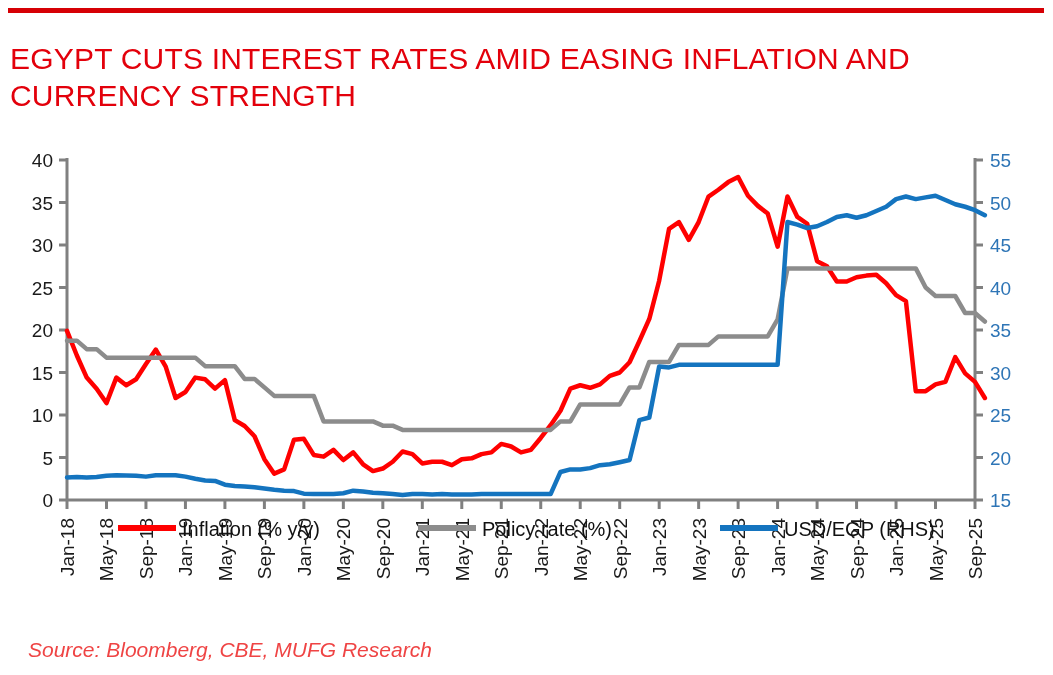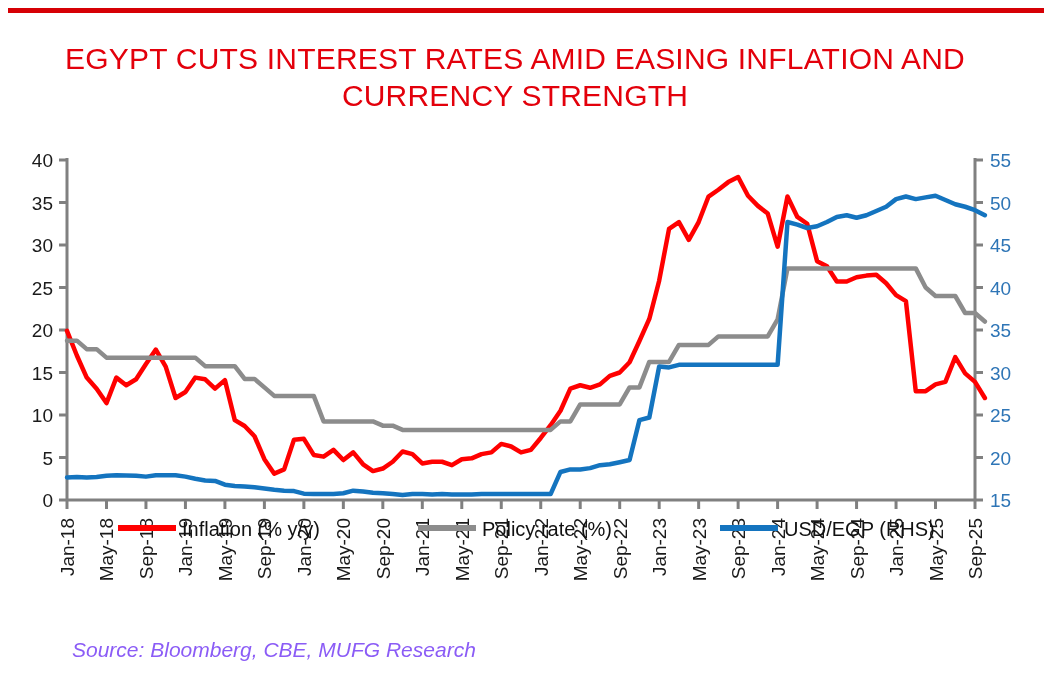--- a/index.html
+++ b/index.html
@@ -11,29 +11,27 @@
   }
   #top-rule{
     position:absolute;left:8px;top:8px;width:1036px;height:5px;
     background:#D60005;
   }
   #title{
     position:absolute;left:10px;top:40px;width:1010px;
     color:#E3000B;font-size:30px;line-height:37px;
     font-weight:400;letter-spacing:0.2px;
     font-family:"Liberation Sans",sans-serif;
-    text-align:center;
   }
   #chart-area{position:absolute;left:0;top:130px;width:1053px;height:470px;}
   #plot-svg{display:block;}
   #source{
     position:absolute;left:28px;top:638px;
-    font-style:italic;font-size:21px;color:#8b5cf6;
+    font-style:italic;font-size:21px;color:#ef4444;
     font-family:"Liberation Sans",sans-serif;
-    margin-left:44px;
   }
   .ytick-l{font-size:19px;fill:#1a1a1a;text-anchor:end;}
   .ytick-r{font-size:19px;fill:#2E75B6;text-anchor:start;}
   .xtick{font-size:19px;fill:#1a1a1a;}
   .legend-text{font-size:20px;fill:#111111;}
 </style>
 </head>
 <body>
 
 <div id="top-rule"></div>

